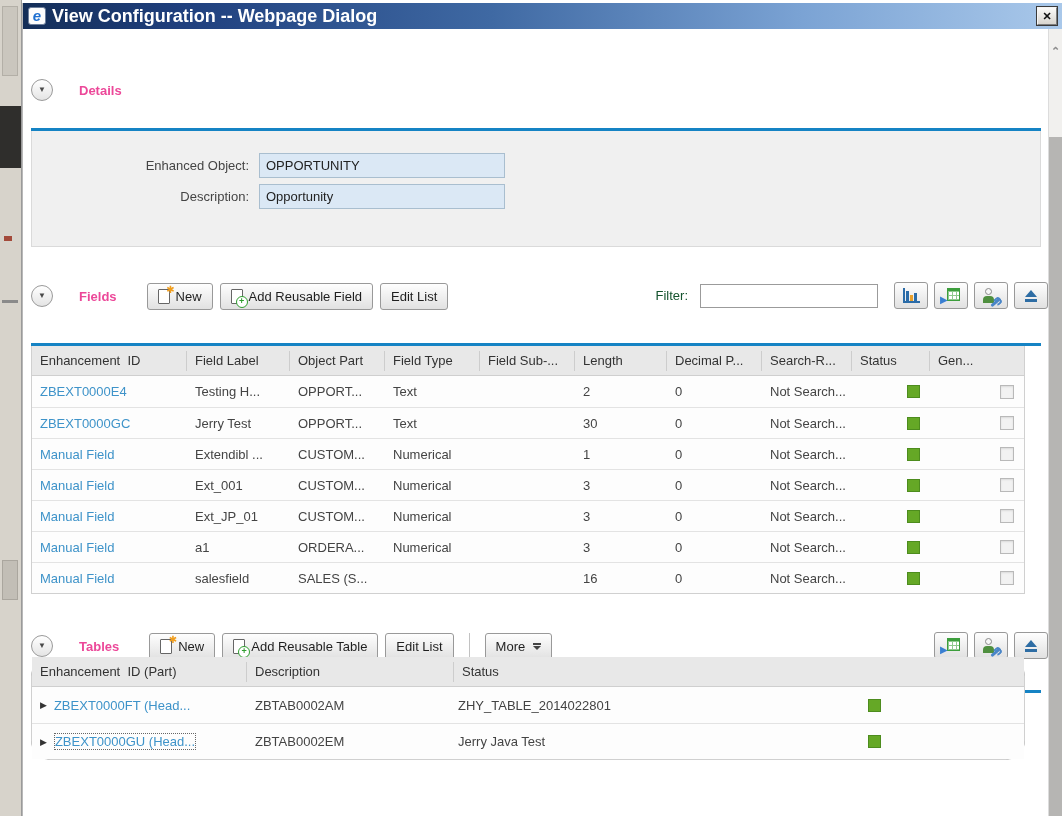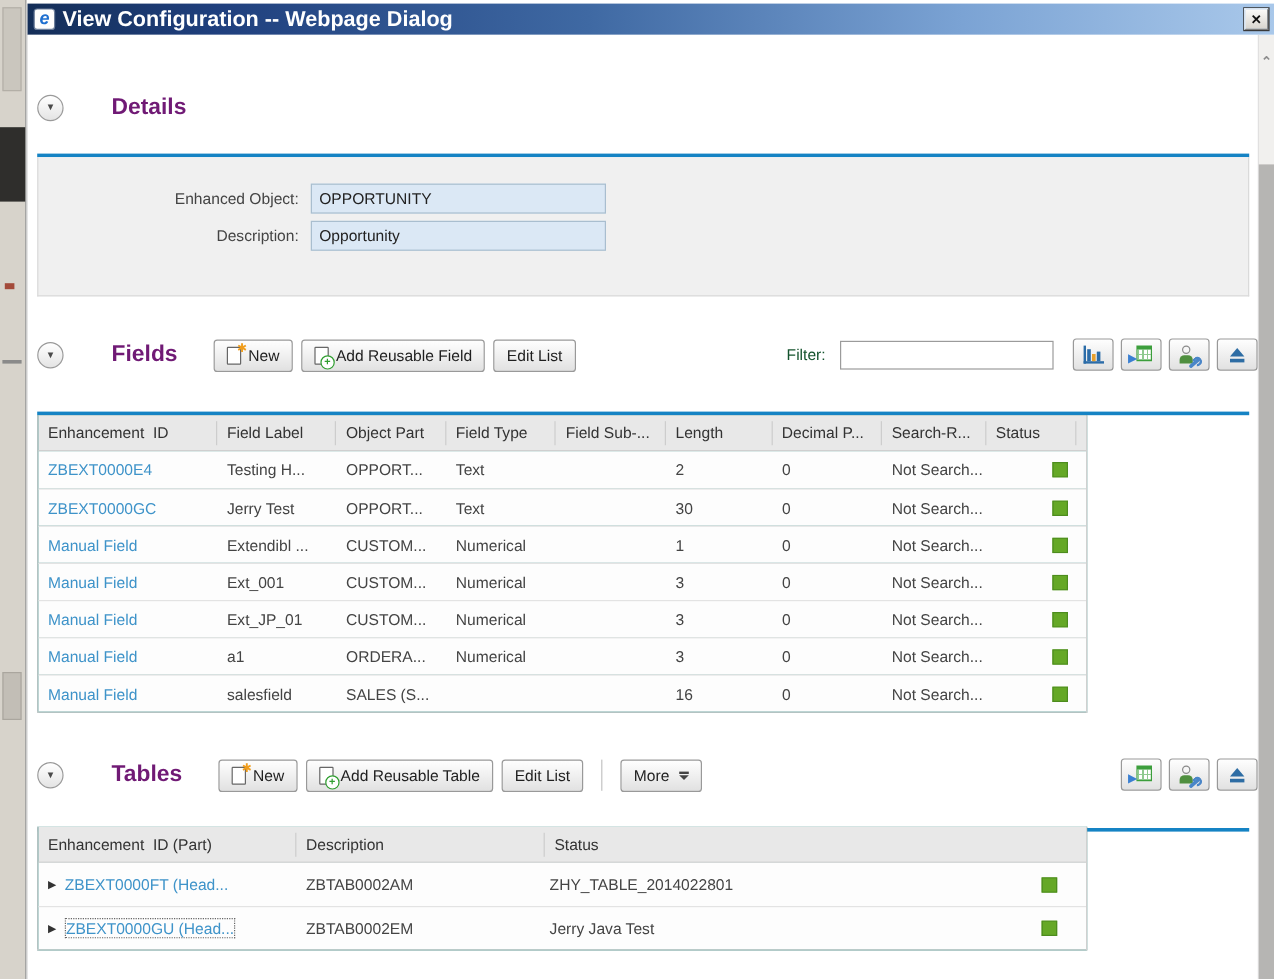--- a/index.html
+++ b/index.html
@@ -41,21 +41,21 @@
   
   .scrollstrip { position:absolute; top:26px; right:0; width:14px; bottom:0; background:#f1f0ee; border-left:1px solid #dcdcdc; }
   .scrollstrip .uparrow { position:absolute; top:16px; left:0; right:0; text-align:center; color:#8d8d8d; font-size:11px; font-weight:bold; }
   .scrollstrip .gray { position:absolute; top:108px; bottom:0; left:0; right:0; background:#b6b5b3; }
 
   
   .sec { position:absolute; left:8px; display:flex; align-items:center; height:30px; }
   .collapse { width:22px; height:22px; border-radius:50%; border:1px solid #9a9a9a;
     background:linear-gradient(#ffffff,#e4e4e4); display:flex; align-items:center; justify-content:center;
     color:#4a4a4a; font-size:8px; line-height:1; flex:0 0 auto; cursor:pointer; }
-  .sec-title { font-size:19px; font-weight:bold; color:#701a75; margin-left:40px; }
+  .sec-title { font-size:13px; font-weight:bold; color:#ec4899; margin-left:26px; }
   .btn { height:27px; display:inline-flex; align-items:center; gap:6px; padding:0 10px;
     background:linear-gradient(#fefefe,#e1e1e1); border:1px solid #999; border-radius:3px;
     font-size:13px; color:#1f1f1f; cursor:pointer; white-space:nowrap; }
   .icon-btn { width:34px; height:27px; justify-content:center; padding:0; }
   .btn-group { display:flex; gap:7px; margin-left:30px; align-items:center; }
   .right-group { position:absolute; right:0; top:1px; display:flex; gap:6px; align-items:center; }
   .vsep { width:1px; height:26px; background:#c2c2c2; margin:0 8px; }
 
   .filter-label { font-size:13px; color:#14532d; margin-right:6px; }
   .filter-input { width:178px; height:24px; border:1px solid #9b9b9b; background:#fff;
@@ -64,21 +64,21 @@
   
   .blue-line { position:absolute; left:8px; width:1010px; height:3px; background:#1583c4; }
   .details-panel { position:absolute; left:8px; top:102px; width:1010px; height:116px;
     background:#f0f0f0; border:1px solid #dadada; border-top:none; }
   .form-row { position:absolute; left:0; display:flex; align-items:center; }
   .form-label { width:227px; text-align:right; font-size:13px; color:#444; padding-right:10px; }
   .form-input { width:246px; height:25px; background:#dbe8f5; border:1px solid #a9becf;
     font-family:"Liberation Sans",sans-serif; font-size:13px; color:#222; padding:0 6px; }
 
   
-  .grid-box { position:absolute; left:8px; width:875px; background:#0f766e; border:1px solid #d0d0d0; border-top:none; }
+  .grid-box { position:absolute; left:8px; width:994px; background:#000000; border:1px solid #d0d0d0; border-top:none; }
   .thead { display:flex; height:30px; align-items:center; background:#e8e8e8; border-bottom:1px solid #cfcfcf; }
   .th { font-size:13px; color:#333; padding-left:8px; white-space:pre; overflow:hidden;
     border-right:1px solid #cdcdcd; height:20px; line-height:20px; cursor:pointer; }
   .th:last-child { border-right:none; }
   .frow { display:flex; height:31px; align-items:center; background:#fdfdfd; cursor:pointer; }
   .frow + .frow { border-top:1px solid #e3e3e3; }
   .trow { display:flex; height:36px; align-items:center; background:#fdfdfd; cursor:pointer; }
   .trow + .trow { border-top:1px solid #e3e3e3; }
   .td { font-size:13px; color:#444; padding-left:8px; white-space:nowrap; overflow:hidden; text-overflow:ellipsis; }
   .link { color:#3e93c9; text-decoration:none; cursor:pointer; }
@@ -397,21 +397,21 @@
         </button>
         <button class="btn icon-btn">
           <span class="eject-ic">
               <span class="tri"></span>
               <span class="bar"></span>
             </span>
         </button>
       </div>
     </div>
     <div class="blue-line" style="top:661px;"></div>
-    <div class="grid-box" style="top:660px;">
+    <div class="grid-box" style="top:628px;border-radius:19px;">
       <div class="thead">
           <div class="th t0">Enhancement  ID (Part)</div>
           <div class="th t2">Description</div>
           <div class="th t4">Status</div>
         </div>
       <div>
           <div class="trow">
             <div class="td t0 t0r">
               <span class="expander">▶</span>
               <a class="link">ZBEXT0000FT (Head...</a>

